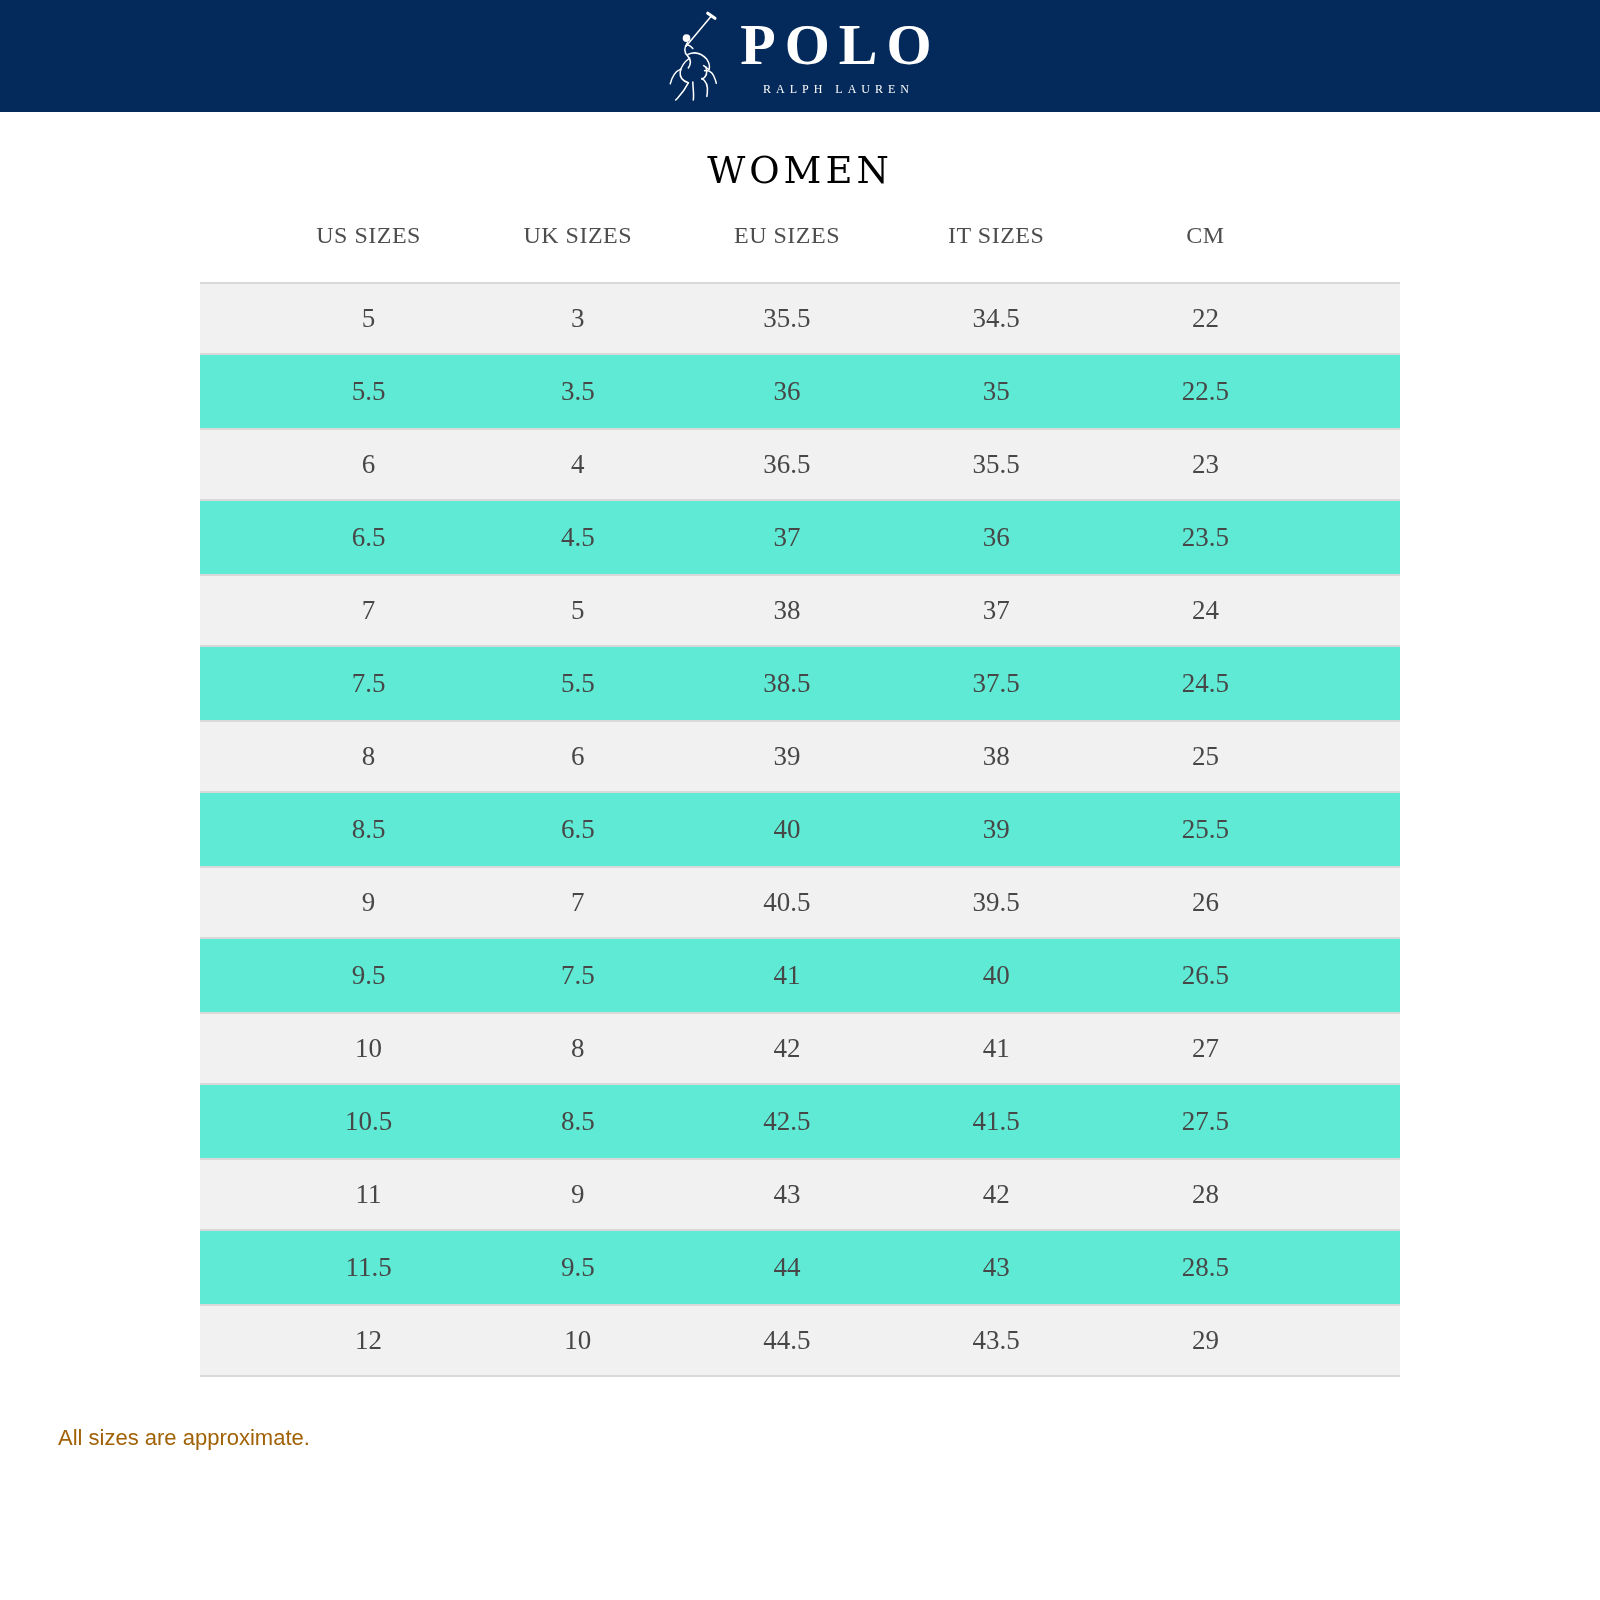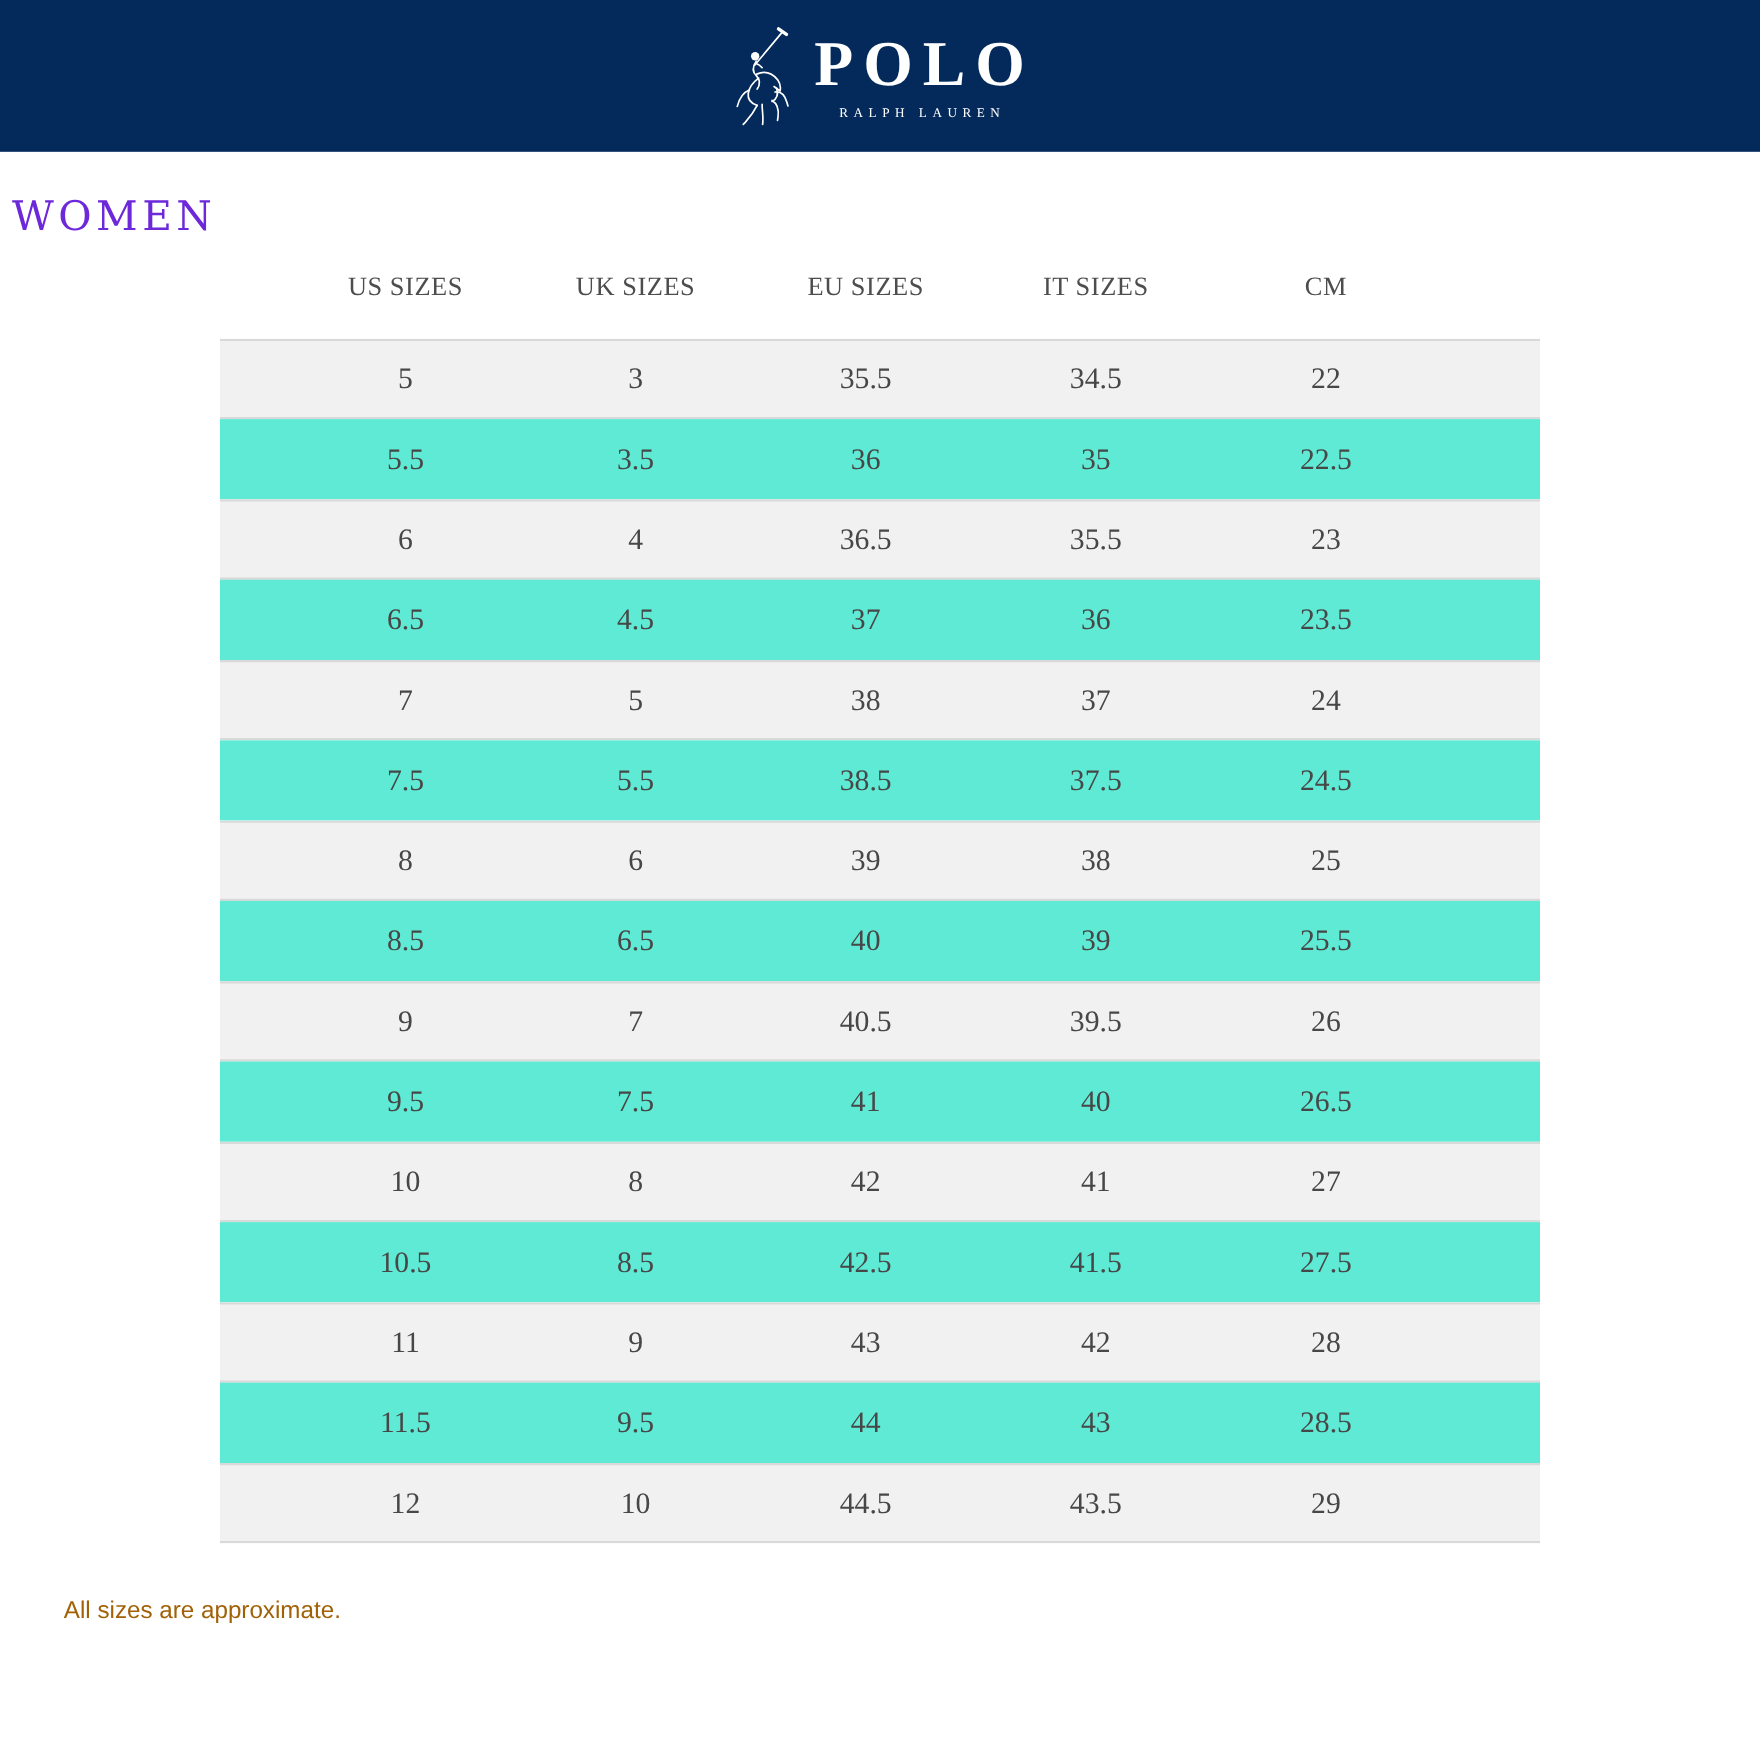--- a/index.html
+++ b/index.html
@@ -7,21 +7,21 @@
   body {
     width: 1600px;
     height: 1600px;
     font-family: "Liberation Sans", sans-serif;
     overflow: hidden;
     position: relative;
   }
 
   
   .navy-bar {
-    height: 138px;
+    height: 112px;
     background: #032a5a;
     display: flex;
     align-items: center;
     justify-content: center;
   }
   .logo {
     display: flex;
     align-items: center;
     gap: 16px;
   }
@@ -41,27 +41,26 @@
     font-size: 12px;
     letter-spacing: 5px;
     margin-right: -5px;
     margin-top: 8px;
     white-space: nowrap;
   }
 
   
   .category {
     margin-top: 40px;
-    text-align: left;
+    text-align: center;
     font-family: "DejaVu Serif", "Liberation Serif", serif;
     font-size: 37px;
     line-height: 1.0;
     letter-spacing: 4px;
-    color: #6d28d9;
-    padding-left: 11px;
+    color: #000000;
   }
   .title {
     margin-top: 14px;
     text-align: center;
     font-family: "DejaVu Serif", "Liberation Serif", serif;
     font-weight: 500;
     font-size: 55px;
     line-height: 60px;
     color: #1e3a6b;
   }

